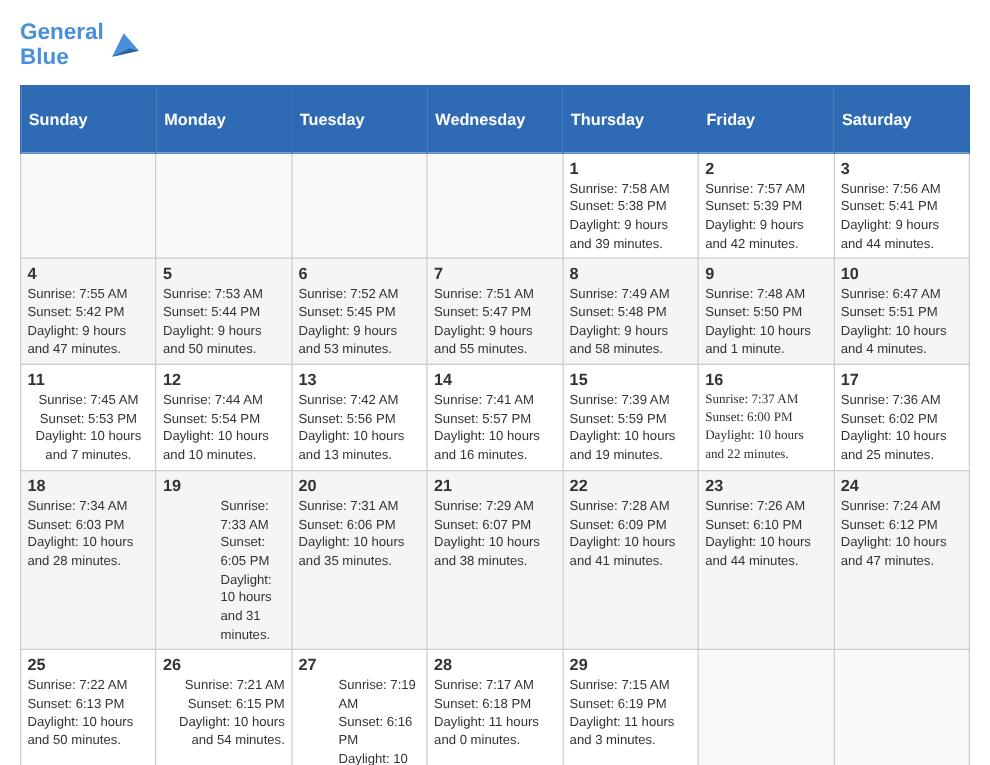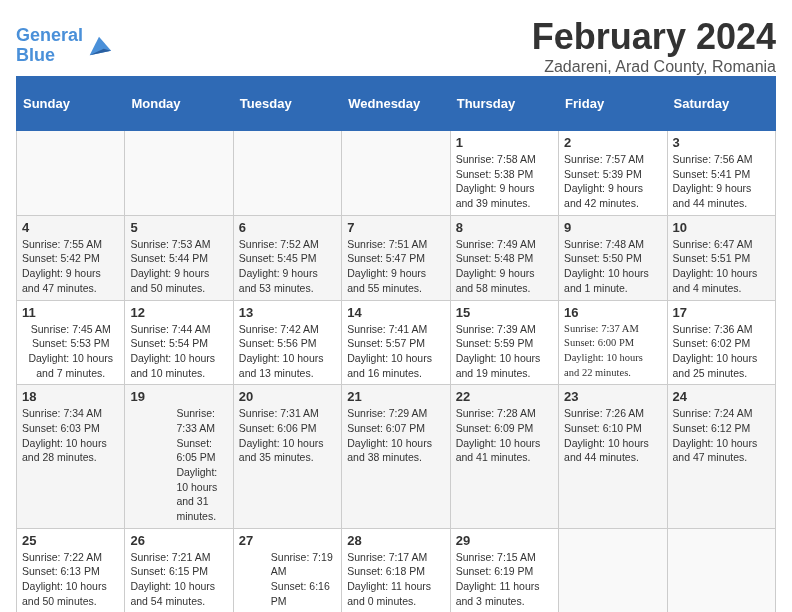--- a/index.html
+++ b/index.html
@@ -6,21 +6,22 @@
     body {
       font-family: Arial, sans-serif;
       background: #fff;
       width: 792px;
       min-height: 612px;
       padding: 16px;
     }
     .header-area {
       display: flex;
       justify-content: space-between;
-      align-items: center;
+      align-items: flex-end;
+      margin-bottom: 12px;
     }
     .logo {
       display: flex;
       align-items: center;
     }
     .logo-text {
       font-size: 18px;
       font-weight: bold;
       color: #333;
       line-height: 1.1;
@@ -98,24 +99,20 @@
           <span>General</span><br>
           <span style="color:#4a90d9;">Blue</span>
         </div>
         <svg class="logo-icon" viewBox="0 0 30 30" xmlns="http://www.w3.org/2000/svg">
           <polygon points="5,25 15,5 28,20" fill="#4a90d9"></polygon>
           <polygon points="5,25 20,18 28,20" fill="#2a5fa0"></polygon>
         </svg>
       </div>
     </div>
   </div>
-  <div class="title-area">
-    <div class="month-title">February 2024</div>
-    <div class="location-title">Zadareni, Arad County, Romania</div>
-  </div>
 </div>
 
 <table>
   <thead>
     <tr id="dow-row">
         <th>Sunday</th>
         <th>Monday</th>
         <th>Tuesday</th>
         <th>Wednesday</th>
         <th>Thursday</th>
@@ -307,21 +304,21 @@
       <tr>
         <td>
           <span class="day-number">25</span>
           <div class="day-info" style="white-space: pre-line;">Sunrise: 7:22 AM
 Sunset: 6:13 PM
 Daylight: 10 hours
 and 50 minutes.</div>
         </td>
         <td>
           <span class="day-number">26</span>
-          <div class="day-info" style="white-space: pre-line;">Sunrise: 7:21 AM
+          <div class="day-info" style="white-space: pre-line; text-align: right;">Sunrise: 7:21 AM
 Sunset: 6:15 PM
 Daylight: 10 hours
 and 54 minutes.</div>
         </td>
         <td>
           <span class="day-number">27</span>
           <div class="day-info" style="white-space: pre-line; margin-left: 32px;">Sunrise: 7:19 AM
 Sunset: 6:16 PM
 Daylight: 10 hours
 and 57 minutes.</div>

